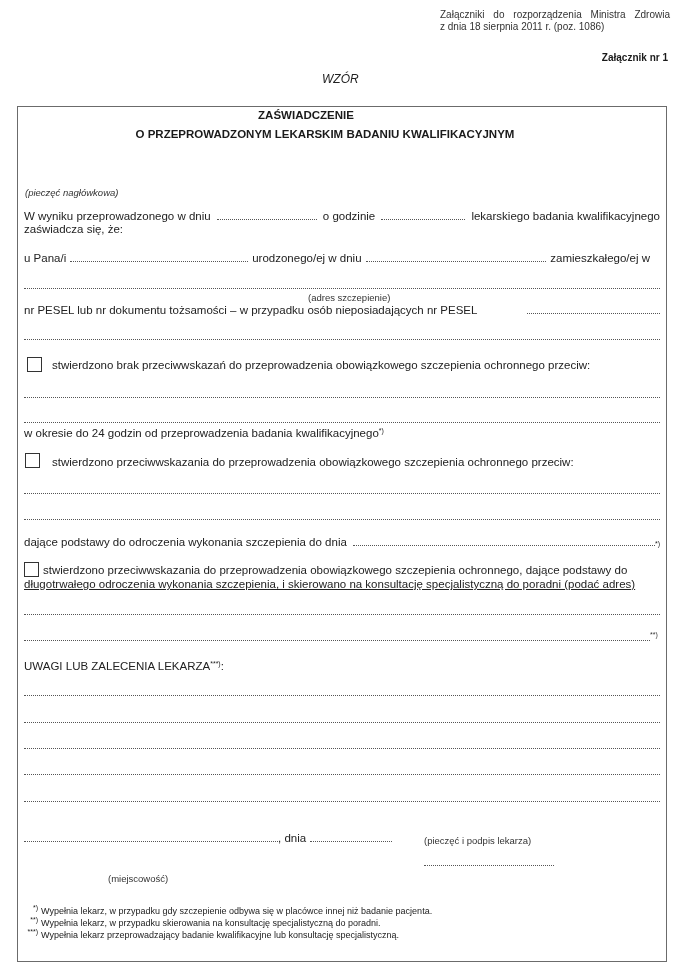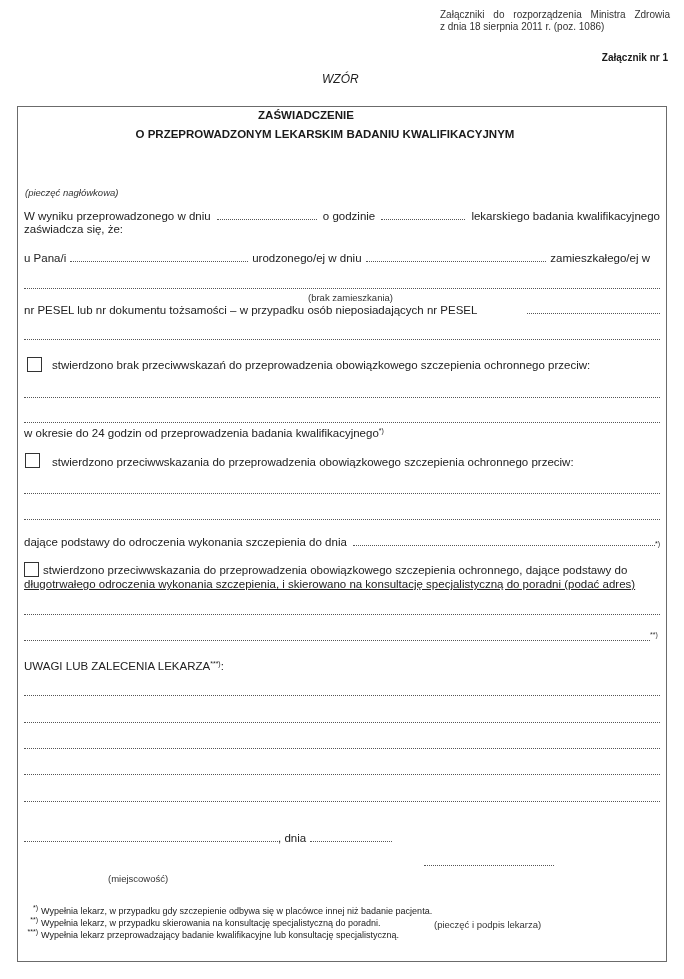--- a/index.html
+++ b/index.html
@@ -47,21 +47,21 @@
 <div class="abs txt" style="left:24px; top:223px;">zaświadcza się, że:</div>
 
 <div class="abs txt" style="left:24px; top:252px; width:626px; display:flex; align-items:baseline;">
   <span>u Pana/i</span>
   <span class="field" style="flex:0 0 178px; margin:0 4px;"></span>
   <span>urodzonego/ej w dniu</span>
   <span class="field" style="flex:1; margin:0 4px;"></span>
   <span>zamieszkałego/ej w</span>
 </div>
 <div class="dots" style="left:24px; width:636px; top:288px;"></div>
-<div class="abs small" style="left:308px; top:292px;">(brak zamieszkania)</div>
+<div class="abs small" style="left:308px; top:292px;">(adres szczepienie)</div>
 <div class="abs txt" style="left:24px; top:304px; width:636px; display:flex; align-items:baseline;gap:44px;">
   <span>nr PESEL lub nr dokumentu tożsamości – w przypadku osób nieposiadających nr PESEL</span>
   <span class="field" style="flex:1; margin-left:6px;"></span>
 </div>
 <div class="dots" style="left:24px; width:636px; top:339px;"></div>
 
 <div class="checkbox" style="left:27px; top:357px;"></div>
 <div class="abs txt" style="left:52px; top:359px;">stwierdzono brak przeciwwskazań do przeprowadzenia obowiązkowego szczepienia ochronnego przeciw:</div>
 <div class="dots" style="left:24px; width:636px; top:397px;"></div>
 <div class="dots" style="left:24px; width:636px; top:422px;"></div>
@@ -95,21 +95,21 @@
 <div class="dots" style="left:24px; width:636px; top:774px;"></div>
 <div class="dots" style="left:24px; width:636px; top:801px;"></div>
 
 <div class="abs txt" style="left:24px; top:832px; display:flex; align-items:baseline;">
   <span class="field" style="width:254px;"></span>
   <span>, dnia</span>
   <span class="field" style="width:82px; margin-left:4px;"></span>
 </div>
 <div class="abs small" style="left:108px; top:844px;margin-top:29px;">(miejscowość)</div>
 <div class="dots" style="left:424px; width:130px; top:865px;"></div>
-<div class="abs small" style="left:424px; top:919px;margin-left:10px;">(pieczęć i podpis lekarza)</div>
+<div class="abs small" style="left:424px; top:835px;">(pieczęć i podpis lekarza)</div>
 
 <div class="abs foot" style="left:24px; top:906px;">
   <sup style="display:inline-block; width:14px; text-align:right; margin-right:3px;">*)</sup><span>Wypełnia lekarz, w przypadku gdy szczepienie odbywa się w placówce innej niż badanie pacjenta.</span>
 </div>
 <div class="abs foot" style="left:24px; top:918px;">
   <sup style="display:inline-block; width:14px; text-align:right; margin-right:3px;">**)</sup><span>Wypełnia lekarz, w przypadku skierowania na konsultację specjalistyczną do poradni.</span>
 </div>
 <div class="abs foot" style="left:24px; top:930px;">
   <sup style="display:inline-block; width:14px; text-align:right; margin-right:3px;">***)</sup><span>Wypełnia lekarz przeprowadzający badanie kwalifikacyjne lub konsultację specjalistyczną.</span>
 </div>

